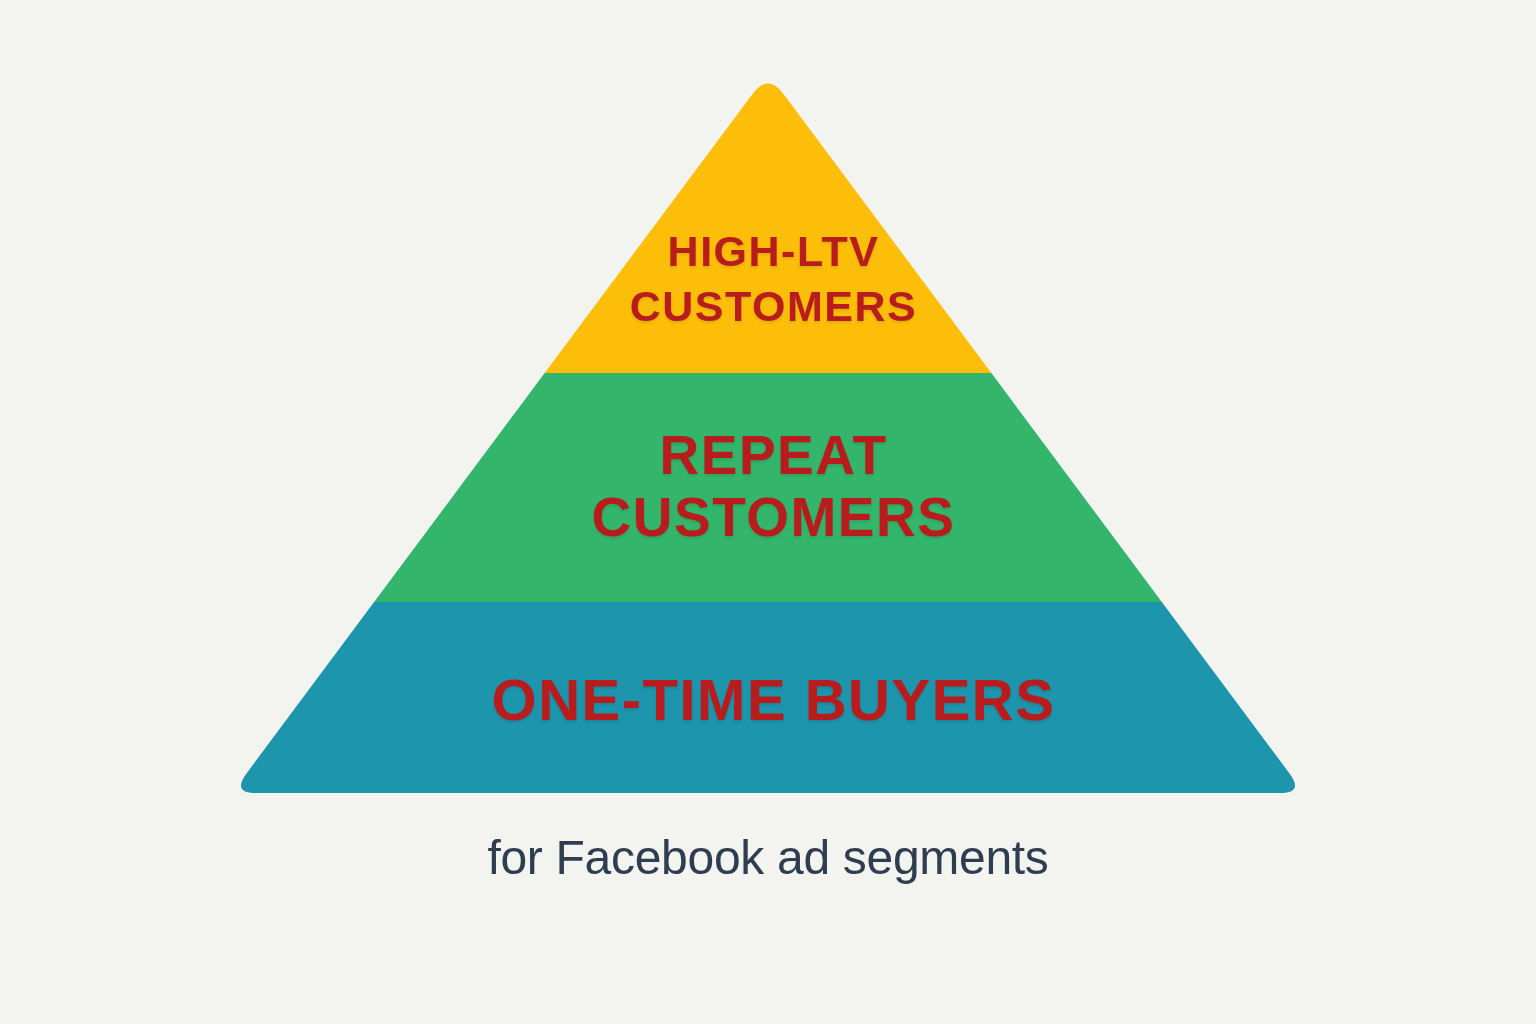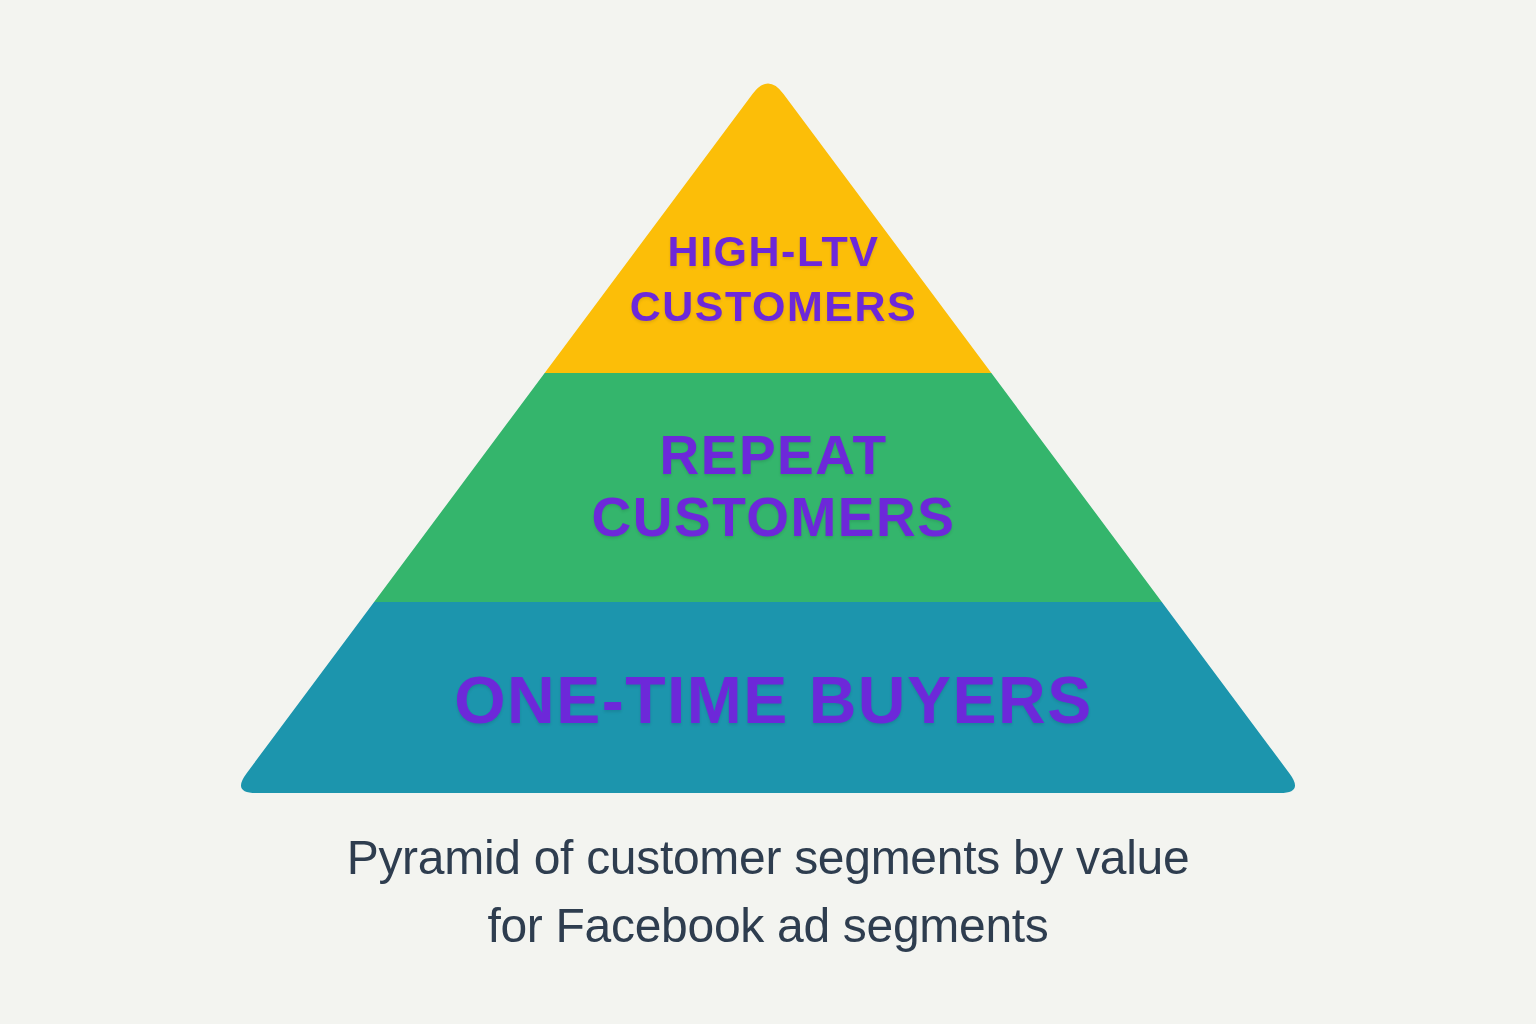--- a/index.html
+++ b/index.html
@@ -26,41 +26,41 @@
     top: 0;
     width: 1536px;
     height: 1024px;
     display: block;
   }
   .tier-label {
     position: absolute;
     left: 0;
     right: 0;
     text-align: center;
-    color: #6d28d9;
+    color: #b91c1c;
     font-weight: bold;
     letter-spacing: 1.5px;
     text-shadow: 0 2px 3px rgba(0,0,0,0.10);
     text-transform: uppercase;
     pointer-events: none;
     padding-left: 11px;
   }
   .tier-label-1 {
     top: 224px;
     font-size: 43px;
     line-height: 55px;
   }
   .tier-label-2 {
     top: 424px;
     font-size: 55px;
     line-height: 62px;
   }
   .tier-label-3 {
     top: 671px;
-    font-size: 66px;
+    font-size: 58px;
     line-height: 58px;
   }
   .caption {
     position: absolute;
     left: 0;
     right: 0;
     top: 824px;
     text-align: center;
     color: #2E3D4F;
     font-size: 48px;
@@ -101,17 +101,16 @@
   <div class="tier-label tier-label-2">
     <div>REPEAT</div>
     <div>CUSTOMERS</div>
   </div>
 
   <div class="tier-label tier-label-3">
     <div>ONE-TIME BUYERS</div>
   </div>
 
   <div class="caption">
-    <div>Pyramid of customer segments by value</div>
     <div>for Facebook ad segments</div>
   </div>
 
 </div>
 
 </body></html>

